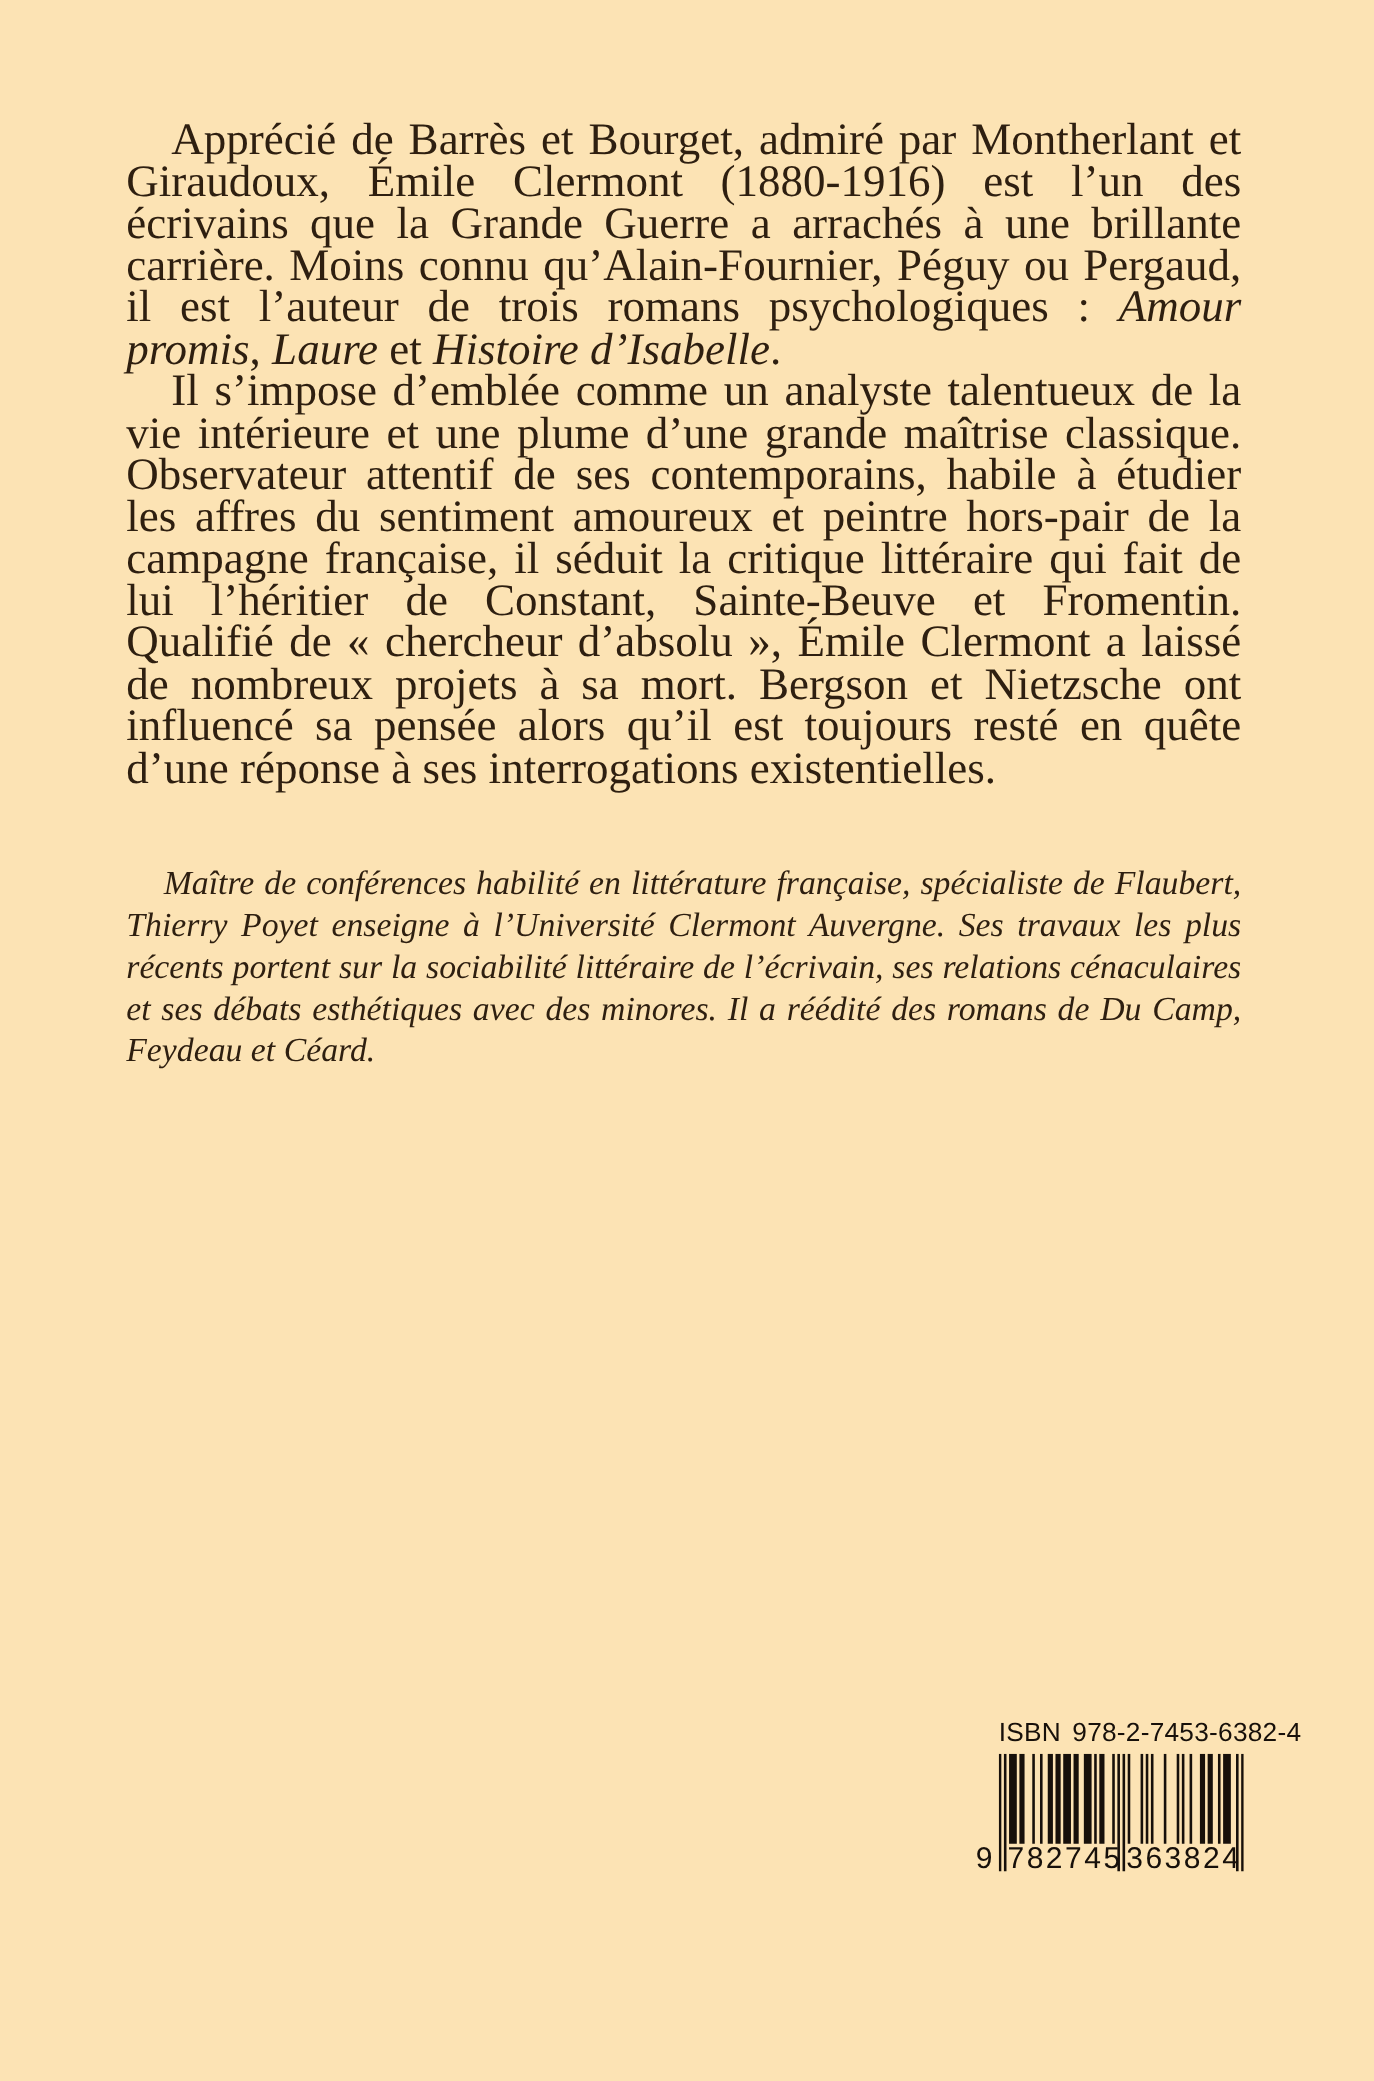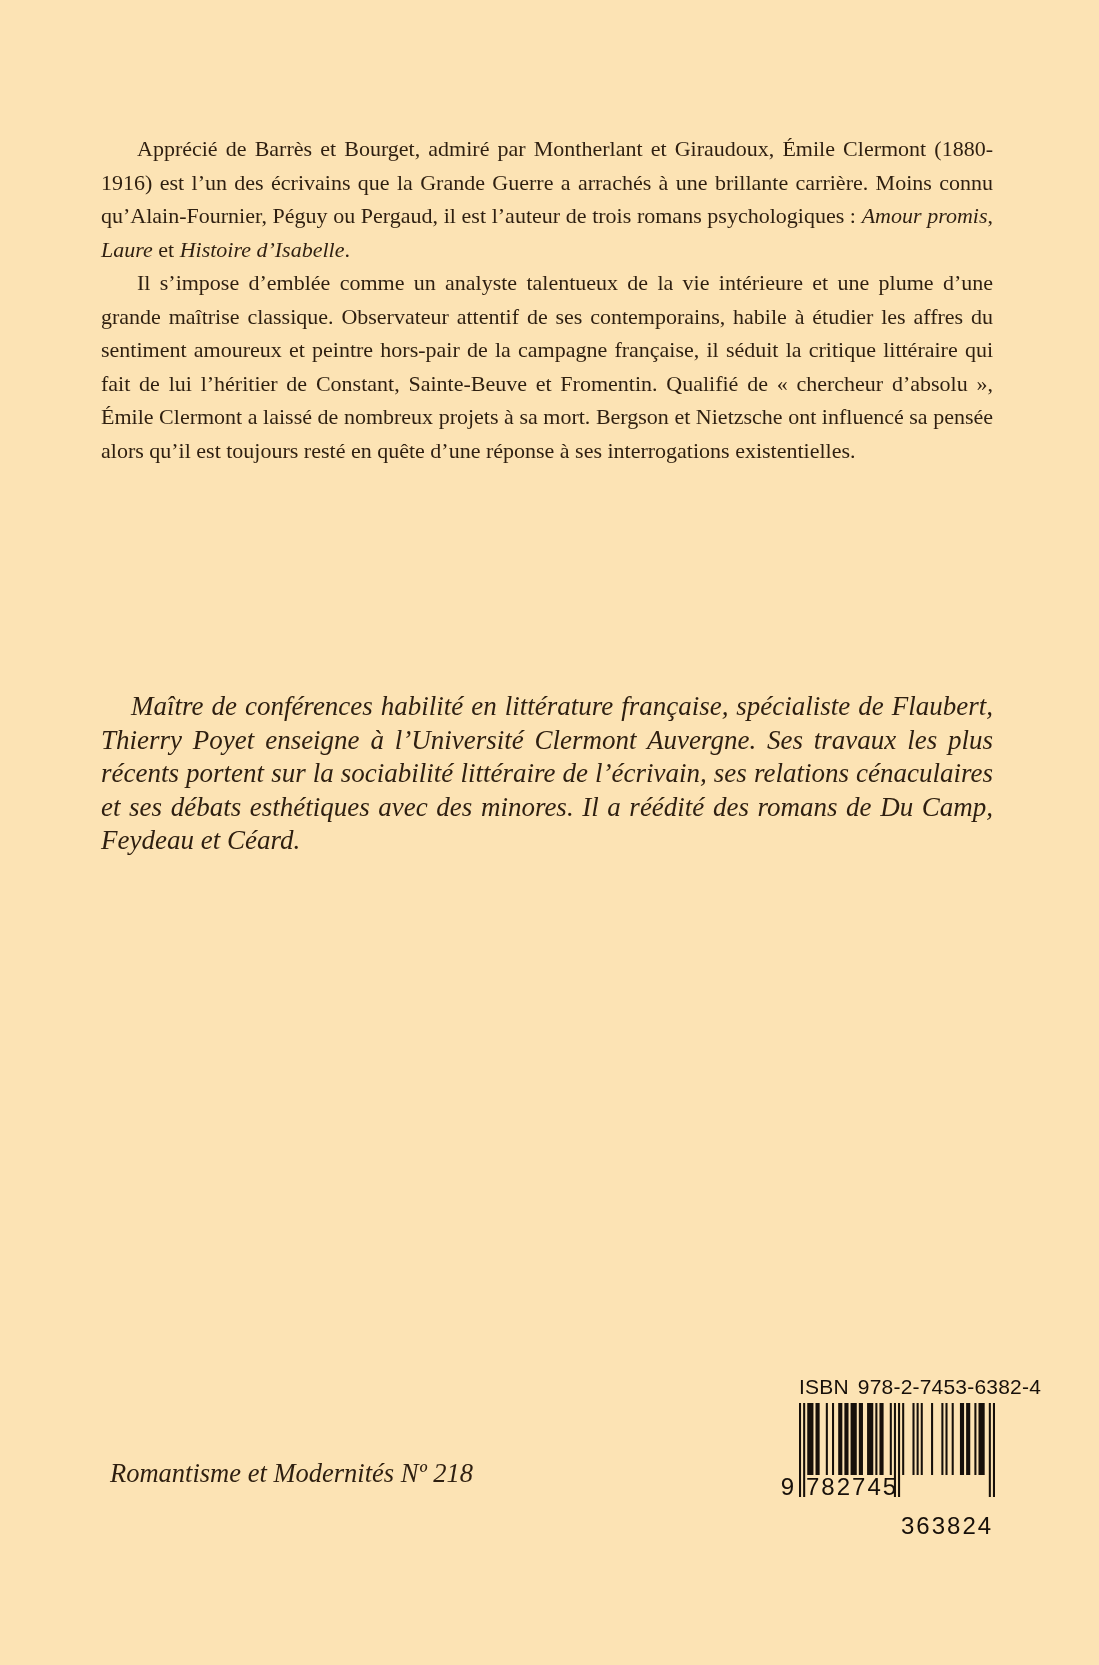--- a/index.html
+++ b/index.html
@@ -11,23 +11,22 @@
   .cover {
     position: relative;
     width: 1099px; height: 1665px;
     overflow: hidden;
     color: #2E1F10;
     background: #FCE3B4;
   }
   .synopsis {
     position: absolute;
     left: 101px; top: 95px; width: 892px;
-    font-size: 22px; line-height: 33.5px;
+    font-size: 36px; line-height: 33.5px;
     text-align: justify;
-    margin-top: 37px;
   }
   .synopsis p { margin: 0; text-indent: 36px; }
   .book-title { font-style: italic; }
   .bio {
     position: absolute;
     left: 101px; top: 690px; width: 892px;
     font-size: 27px; line-height: 33.5px;
     text-align: justify;
     font-style: italic;
     text-indent: 30px;
@@ -60,35 +59,34 @@
     width: 196px; height: 96px;
     font-family: "Liberation Sans", sans-serif;
   }
   .barcode-wrap svg { position: absolute; left: 0; top: 0; }
   .bc-digit {
     position: absolute; top: 72px;
     font-size: 24px; line-height: 1;
   }
   .d-first { left: -22px; width: 17px; text-align: right; }
   .d-g1 { left: 7px;   width: 85px; text-align: center; letter-spacing: 2px; }
-  .d-g2 { left: 102px; width: 83px; text-align: center; letter-spacing: 2px; margin-top: 39px; }
+  .d-g2 { left: 102px; width: 83px; text-align: center; letter-spacing: 2px; }
 </style>
 </head>
 <body>
 
 <div class="cover" style="background: rgb(252, 227, 180); color: rgb(46, 31, 16);">
 
   <div class="synopsis">
     <p><span>Apprécié de Barrès et Bourget, admiré par Montherlant et Giraudoux, Émile Clermont (1880-1916) est l’un des écrivains que la Grande Guerre a arrachés à une brillante carrière. Moins connu qu’Alain-Fournier, Péguy ou Pergaud, il est l’auteur de trois romans psychologiques : </span><span class="book-title">Amour promis</span><span>, </span><span class="book-title">Laure</span><span> et </span><span class="book-title">Histoire d’Isabelle</span><span>.</span></p>
     <p>Il s’impose d’emblée comme un analyste talentueux de la vie intérieure et une plume d’une grande maîtrise classique. Observateur attentif de ses contemporains, habile à étudier les affres du sentiment amoureux et peintre hors-pair de la campagne française, il séduit la critique littéraire qui fait de lui l’héritier de Constant, Sainte-Beuve et Fromentin. Qualifié de « chercheur d’absolu », Émile Clermont a laissé de nombreux projets à sa mort. Bergson et Nietzsche ont influencé sa pensée alors qu’il est toujours resté en quête d’une réponse à ses interrogations existentielles.</p>
   </div>
 
   <p class="bio">Maître de conférences habilité en littérature française, spécialiste de Flaubert, Thierry Poyet enseigne à l’Université Clermont Auvergne. Ses travaux les plus récents portent sur la sociabilité littéraire de l’écrivain, ses relations cénaculaires et ses débats esthétiques avec des minores. Il a réédité des romans de Du Camp, Feydeau et Céard.</p>
 
-  <div class="series">Romantisme et Modernités Nº 218</div>
 
   <div class="barcode-block">
     <div class="isbn-line">
       <span class="isbn-label">ISBN</span><span>978-2-7453-6382-4</span>
     </div>
     <div class="barcode-wrap">
       <svg id="barcode-svg" width="196" height="96">
           <rect x="0.00" y="0" width="2.06" height="94" fill="#17100A"></rect>
           <rect x="4.13" y="0" width="2.06" height="94" fill="#17100A"></rect>
           <rect x="8.25" y="0" width="6.19" height="72" fill="#17100A"></rect>

